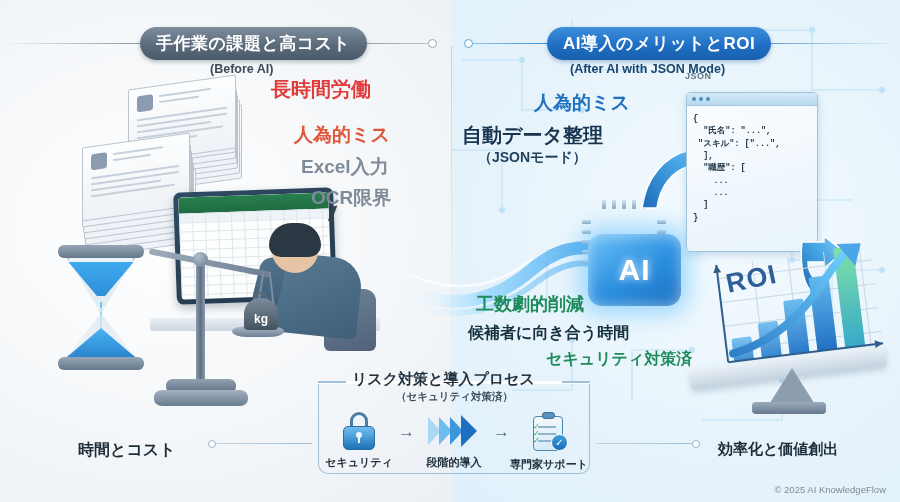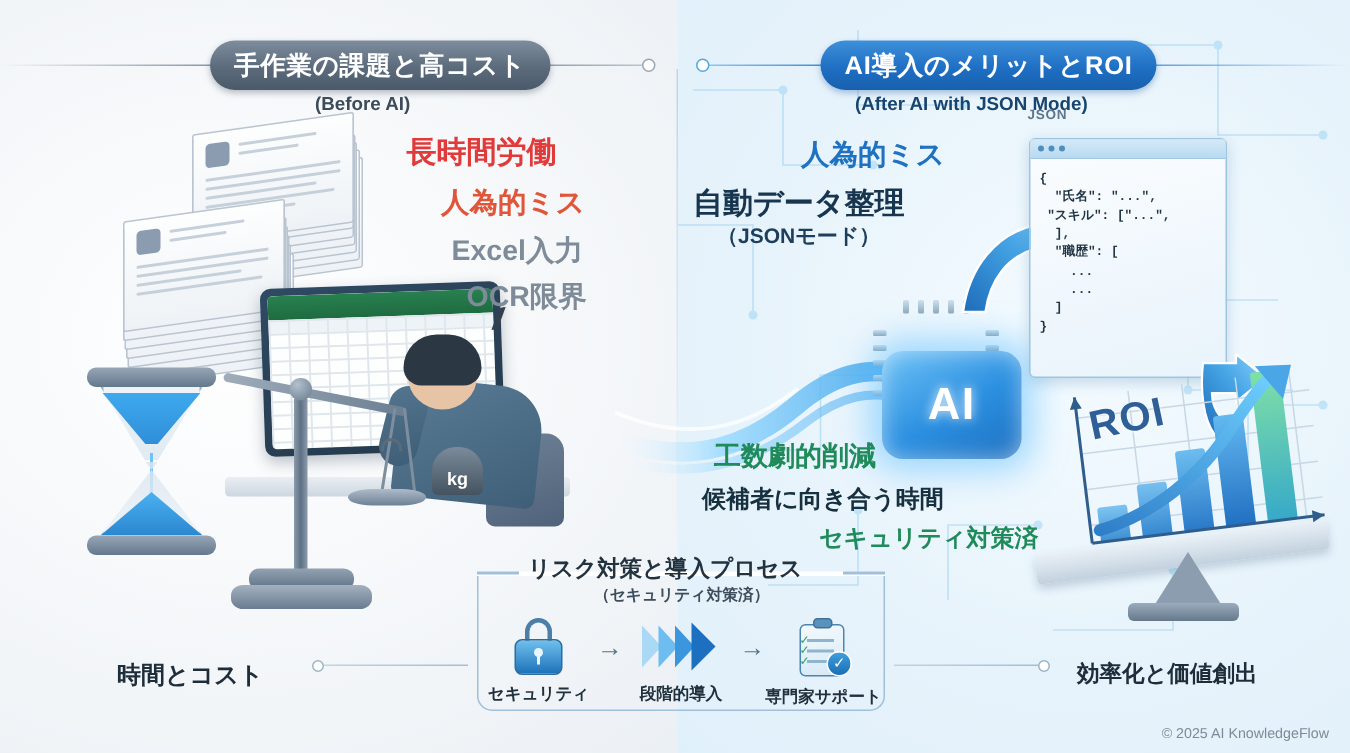--- a/index.html
+++ b/index.html
@@ -124,21 +124,21 @@
       background:linear-gradient(90deg,#9fadbb,#6b7e92); transform:rotate(11deg); transform-origin:50% 50%; }
   .sc-knob { position:absolute; left:53px; top:2px; width:15px; height:15px; border-radius:50%;
       background:radial-gradient(circle at 35% 30%,#b3c0cd,#667a8e); }
   .sc-str  { position:absolute; width:1.6px; background:#7d8e9f; }
   .sc-pan  { position:absolute; left:92px; top:76px; width:52px; height:11px;
       border-radius:26px/9px; background:linear-gradient(180deg,#aebbc8,#6d8195); }
   .weight  { position:absolute; left:104px; top:48px; width:34px; height:32px;
       background:linear-gradient(180deg,#7b8b9b,#44535f);
       border-radius:16px 16px 4px 4px; display:flex; align-items:flex-end;
       justify-content:center; color:#fff; font-size:12px; font-weight:bold;
-      padding-bottom:4px;margin-left:44px; }
+      padding-bottom:4px; }
   .w-handle{ position:absolute; left:114px; top:42px; width:14px; height:9px;
       border:2.5px solid #5b6b79; border-bottom:none; border-radius:8px 8px 0 0; }
 
   
   .chip { position:absolute; left:578px; top:196px; width:92px; height:92px; }
   .chip-body { position:absolute; left:10px; top:10px; width:93px; height:72px;
       border-radius:14px; background:linear-gradient(150deg,#6fc3f7,#2b8fe0 55%,#1d6fc0);
       box-shadow:0 0 22px 8px rgba(90,190,255,.55), inset 0 0 14px rgba(255,255,255,.5);
       display:flex; align-items:center; justify-content:center;margin-top:28px; }
   .chip-body span { color:#fff; font-size:30px; font-weight:bold; letter-spacing:1px;
@@ -352,21 +352,21 @@
     <div class="sc-knob"></div>
     <div class="sc-str" style="left:118px; top:22px; height:56px; transform:rotate(9deg);"></div>
     <div class="sc-str" style="left:132px; top:22px; height:56px; transform:rotate(-7deg);"></div>
     <div class="sc-pan"></div>
     <div class="w-handle"></div>
     <div class="weight">kg</div>
     <div class="sc-base"></div>
     <div class="sc-base2"></div>
   </div>
 
-  <div class="lbl" style="left:271px; top:88px; font-size:20px; color:#e03a3a;">長時間労働</div>
+  <div class="lbl" style="left:271px; top:76px; font-size:20px; color:#e03a3a;">長時間労働</div>
   <div class="lbl" style="left:294px; top:122px; font-size:19px; color:#e0563a;">人為的ミス</div>
   <div class="lbl" style="left:301px; top:154px; font-size:19px; color:#7e8b98;">Excel入力</div>
   <div class="lbl" style="left:311px; top:185px; font-size:19px; color:#7e8b98;">OCR限界</div>
 
   <div class="lbl" style="left:78px; top:440px; font-size:16px; color:#1e2d3a;">時間とコスト</div>
 
   <svg class="flow" viewBox="0 0 200 120">
     <defs>
       <linearGradient id="fg" x1="0" y1="0" x2="1" y2="0">
         <stop offset="0%" stop-color="#ffffff" stop-opacity="0"></stop>

